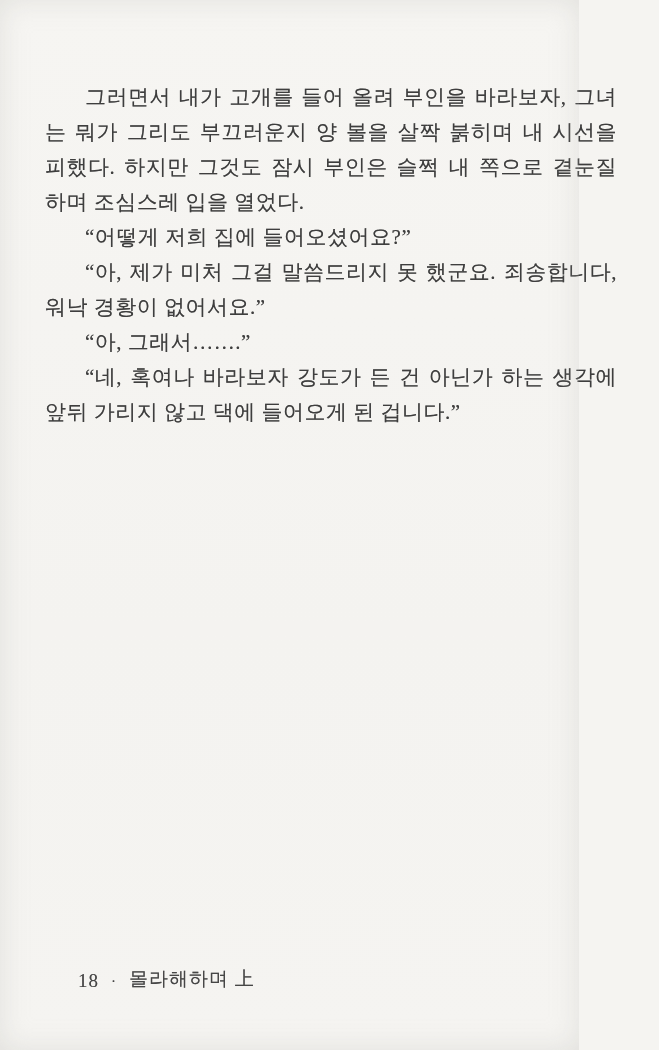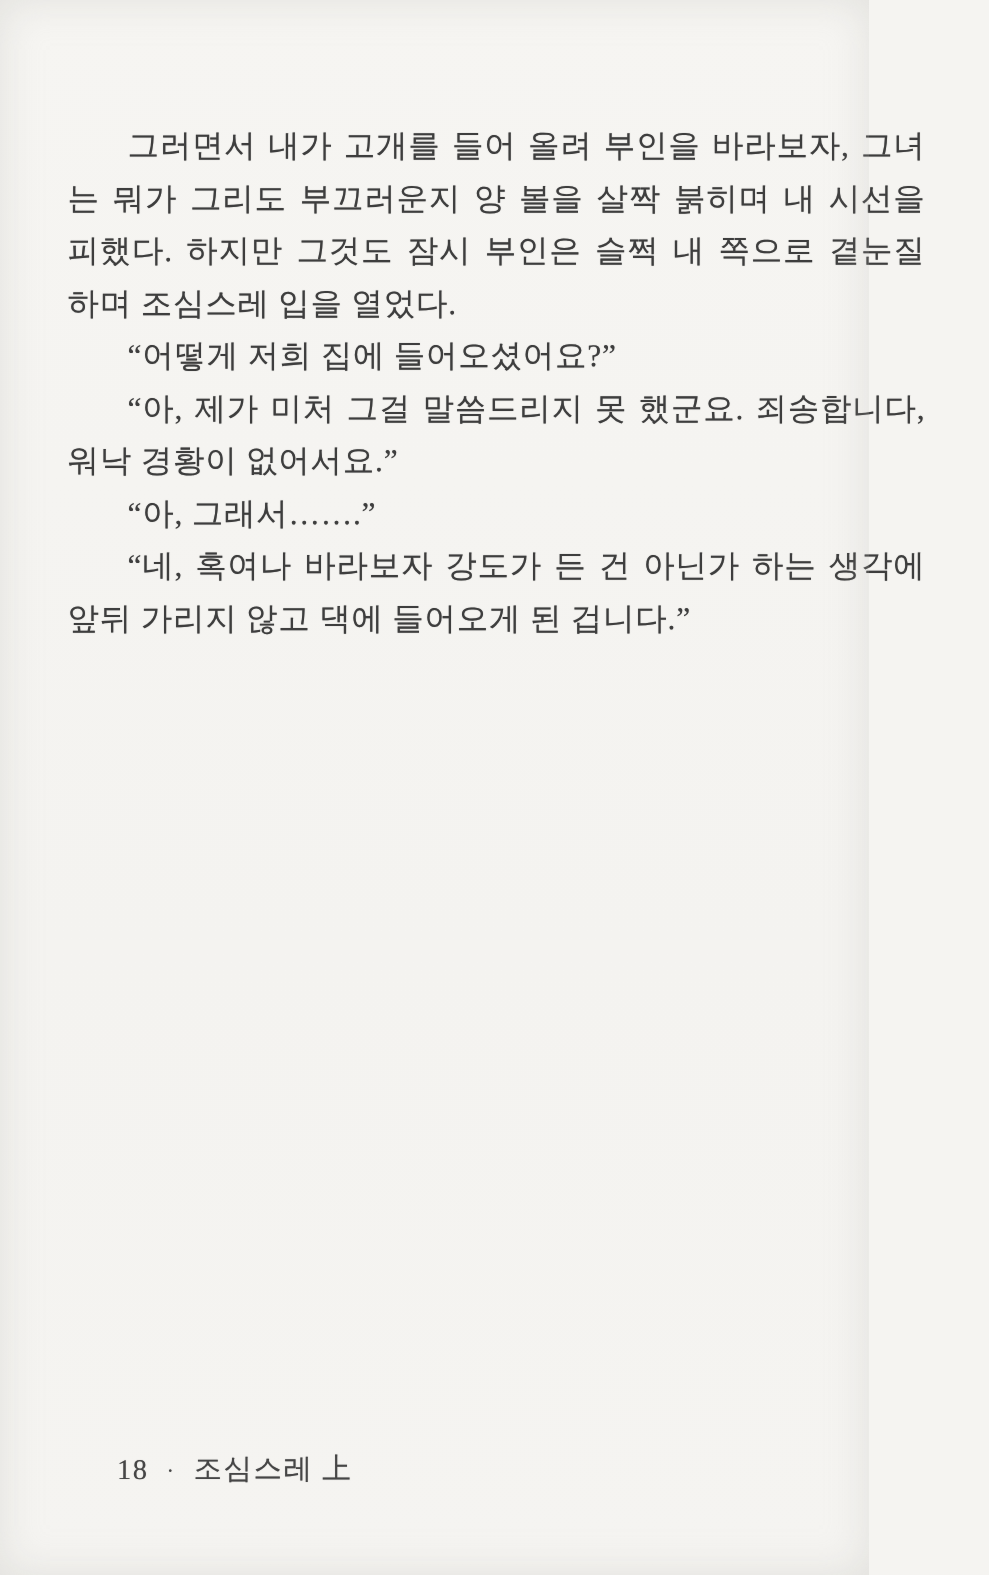--- a/index.html
+++ b/index.html
@@ -72,18 +72,18 @@
     <p>그러면서 내가 고개를 들어 올려 부인을 바라보자, 그녀는 뭐가 그리도 부끄러운지 양 볼을 살짝 붉히며 내 시선을 피했다. 하지만 그것도 잠시 부인은 슬쩍 내 쪽으로 곁눈질 하며 조심스레 입을 열었다.</p>
     <p>“어떻게 저희 집에 들어오셨어요?”</p>
     <p>“아, 제가 미처 그걸 말씀드리지 못 했군요. 죄송합니다, 워낙 경황이 없어서요.”</p>
     <p>“아, 그래서…….”</p>
     <p>“네, 혹여나 바라보자 강도가 든 건 아닌가 하는 생각에 앞뒤 가리지 않고 댁에 들어오게 된 겁니다.”</p>
   </div>
 
   <div class="page-footer">
     <span>18</span>
     <span class="dot">·</span>
-    <span>조심스레 上</span>
+    <span>몰라해하며 上</span>
   </div>
 
   <div class="scan-edge"></div>
 
 </div>
 
 </body></html>

